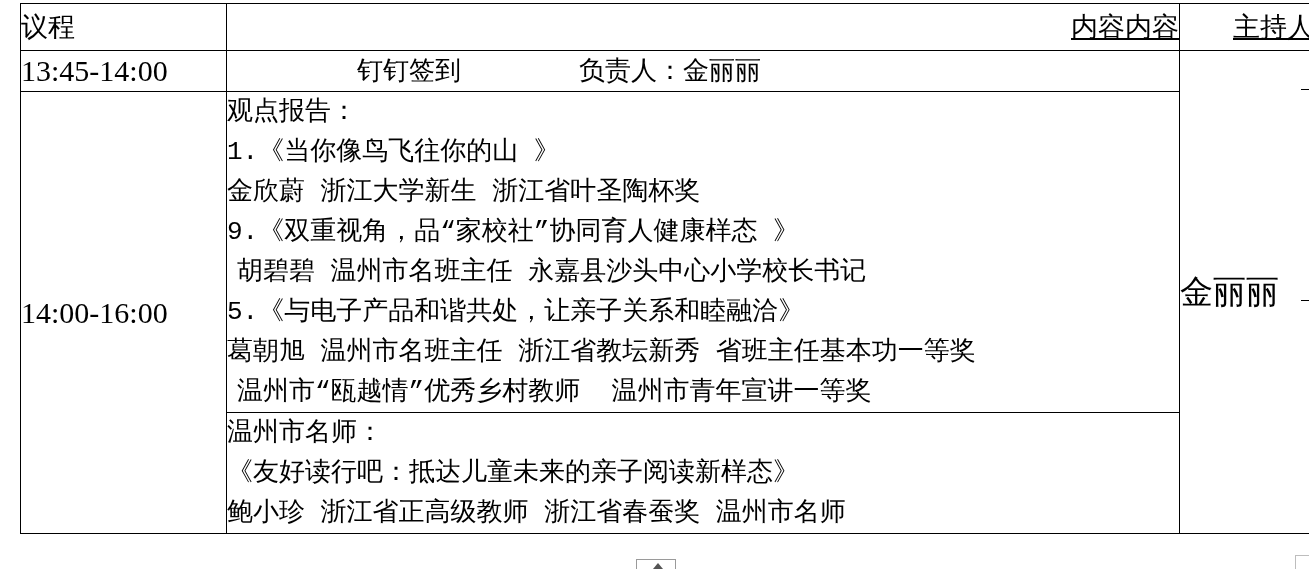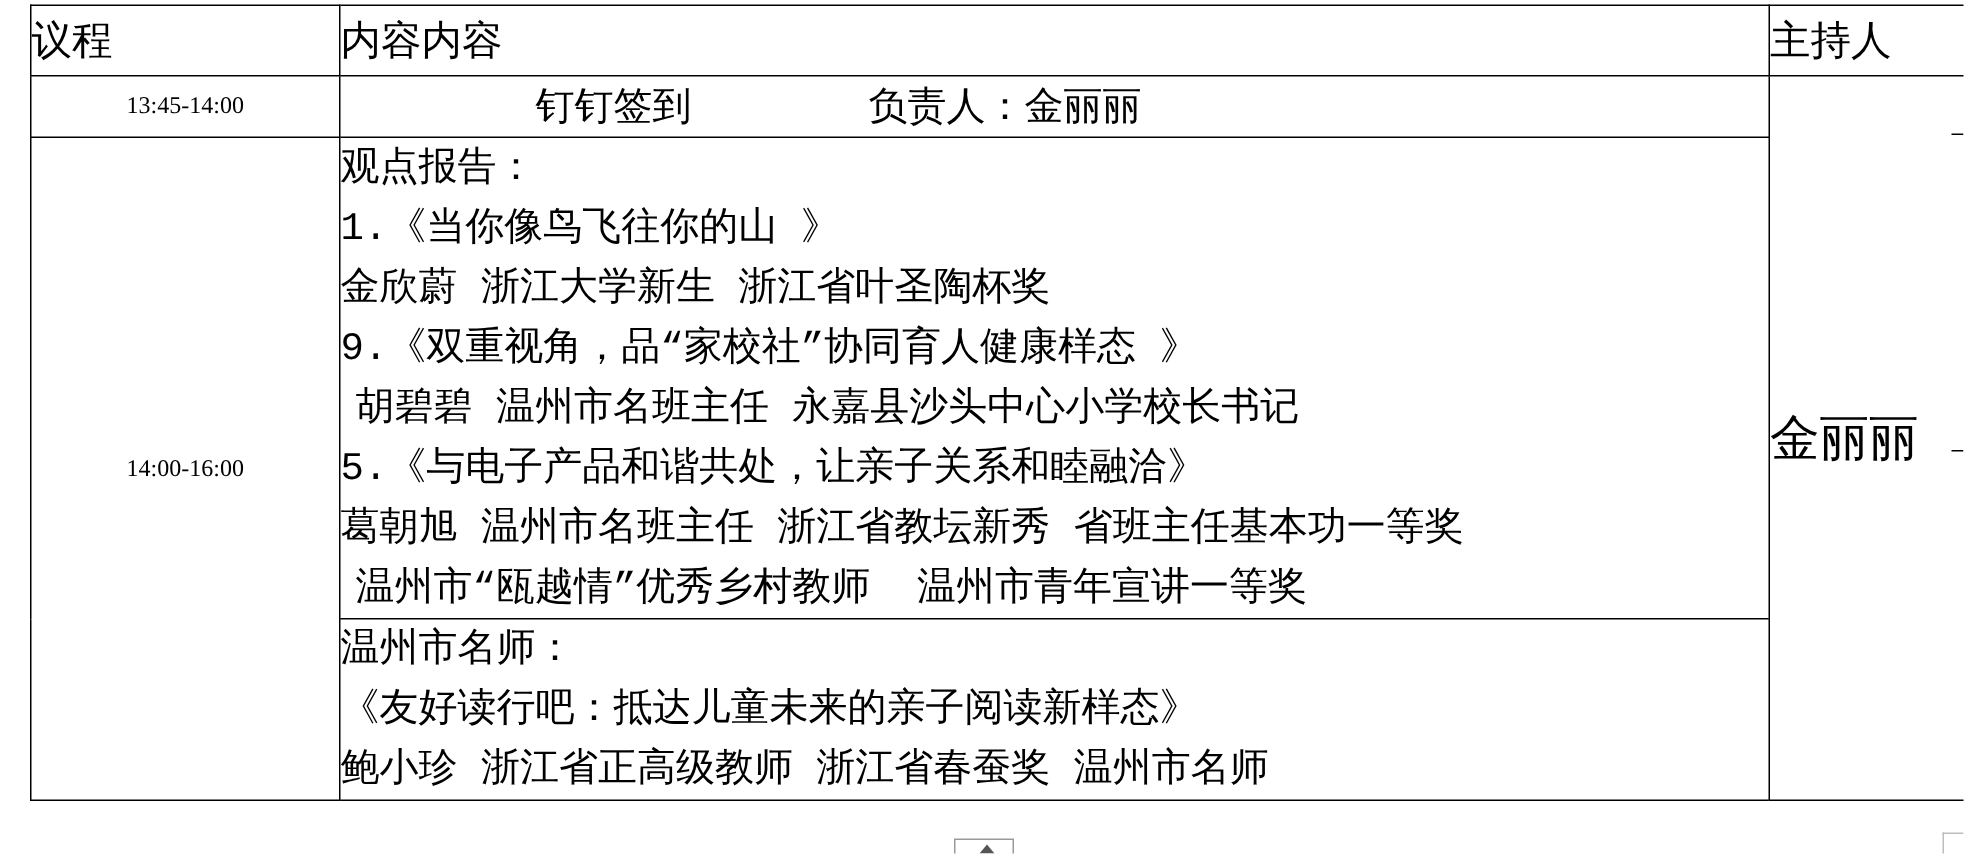--- a/index.html
+++ b/index.html
@@ -42,30 +42,31 @@
   .hdr {
     font-size: 27px;
     line-height: 40px;
     height: 46px;
   }
   .hdr-left {
     text-align: left;
     padding-left: 14px;
   }
   .hdr-center {
-    text-align: left;
+    text-align: right;
+    text-decoration: underline;
   }
   .row-signin {
     font-size: 26px;
     line-height: 36px;
     height: 40px;
   }
   .time-cell {
-    text-align: center;
-    font-size: 16px;
+    text-align: left;
+    font-size: 30px;
     letter-spacing: 0px;
   }
   .host-cell {
     text-align: left;
     font-size: 33px;
   }
   .signin-inner {
     display: flex;
     align-items: center;
     padding-left: 130px;

